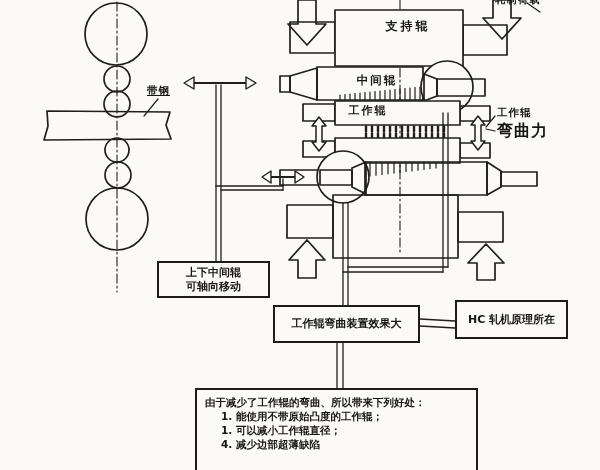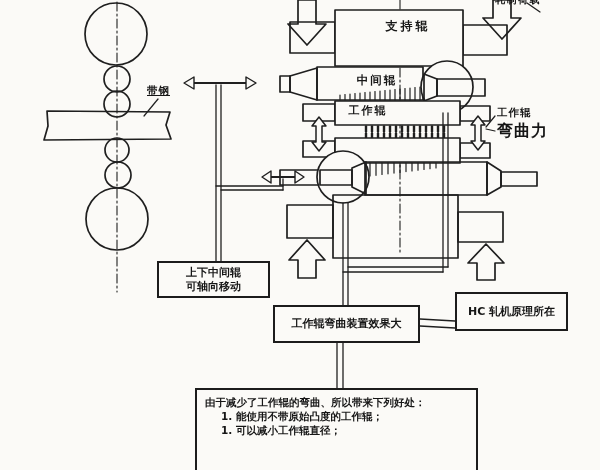--- a/index.html
+++ b/index.html
@@ -201,23 +201,24 @@
 
   <div class="fbox" style="left:157px;top:261px;width:113px;height:37px;">
     <div class="ln">上下中间辊</div>
     <div class="ln">可轴向移动</div>
   </div>
 
   <div class="fbox" style="left:273px;top:305px;width:147px;height:38px;">
     <div class="ln">工作辊弯曲装置效果大</div>
   </div>
 
-  <div class="fbox" style="left:455px;top:292px;width:113px;height:39px;">
+  <div class="fbox" style="left:455px;top:300px;width:113px;height:39px;">
     <div class="ln">HC 轧机原理所在</div>
   </div>
 
   <div id="benefits-box" style="left:195px;top:388px;width:283px;height:97px;">
     <div class="t">由于减少了工作辊的弯曲、所以带来下列好处：</div>
     <div class="it">1. 能使用不带原始凸度的工作辊；</div>
     <div class="it">1. 可以减小工作辊直径；</div>
+    <div class="it">4. 减少边部超薄缺陷</div>
   </div>
 
 </div>
 
 </body></html>

